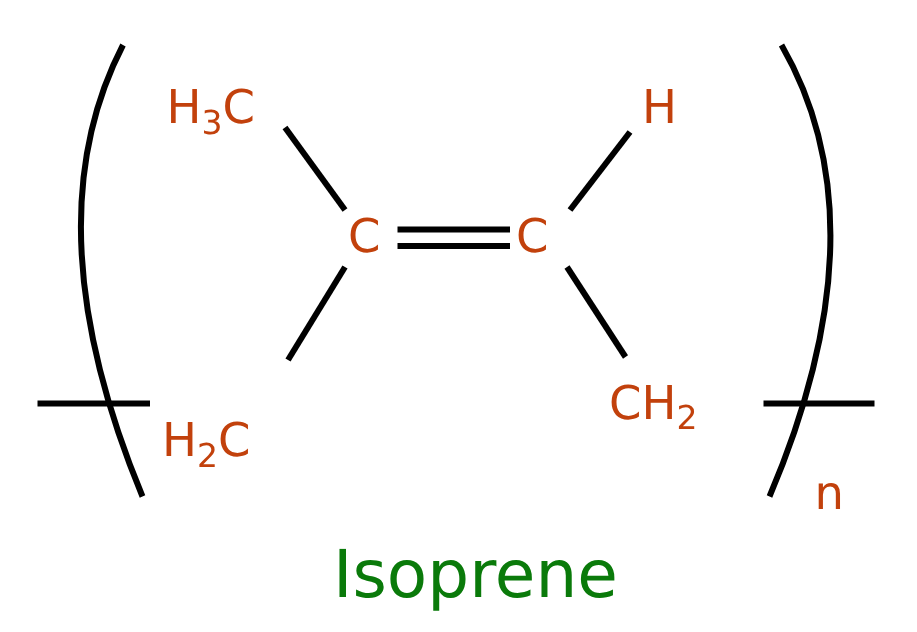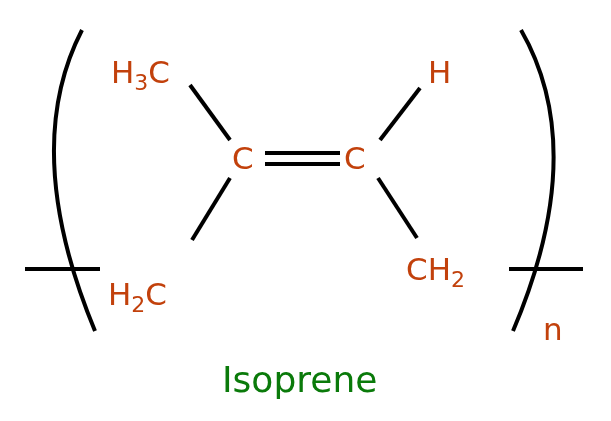--- a/index.html
+++ b/index.html
@@ -1,20 +1,20 @@
 <!DOCTYPE html>
 <html><head>
 <meta charset="utf-8">
 <style>
   html, body { margin:0; padding:0; background:#ffffff; }
   body { width:611px; height:421px; overflow:hidden; position:relative; font-family:"DejaVu Sans", sans-serif; }
   #canvas { position:absolute; left:0; top:0; width:611px; height:421px; }
   .lbl { position:absolute; color:#c2410c; font-size:31px; line-height:1; white-space:nowrap; }
   .lbl sub { font-size:22px; vertical-align:-7px; line-height:0; }
-  .title { position:absolute; color:#0a7a0a; font-size:36px; line-height:1; }
+  .title { position:absolute; color:#0a7a0a; font-size:44px; line-height:1; }
 </style>
 </head>
 <body>
 
 <svg id="canvas" viewBox="0 0 611 421" xmlns="http://www.w3.org/2000/svg">
   <g stroke="#000" stroke-width="4" fill="none" stroke-linecap="butt">
 
     <path d="M82,30 Q20,150 95,331"></path>
     <path d="M521,30 Q590,150 513,331"></path>
 

